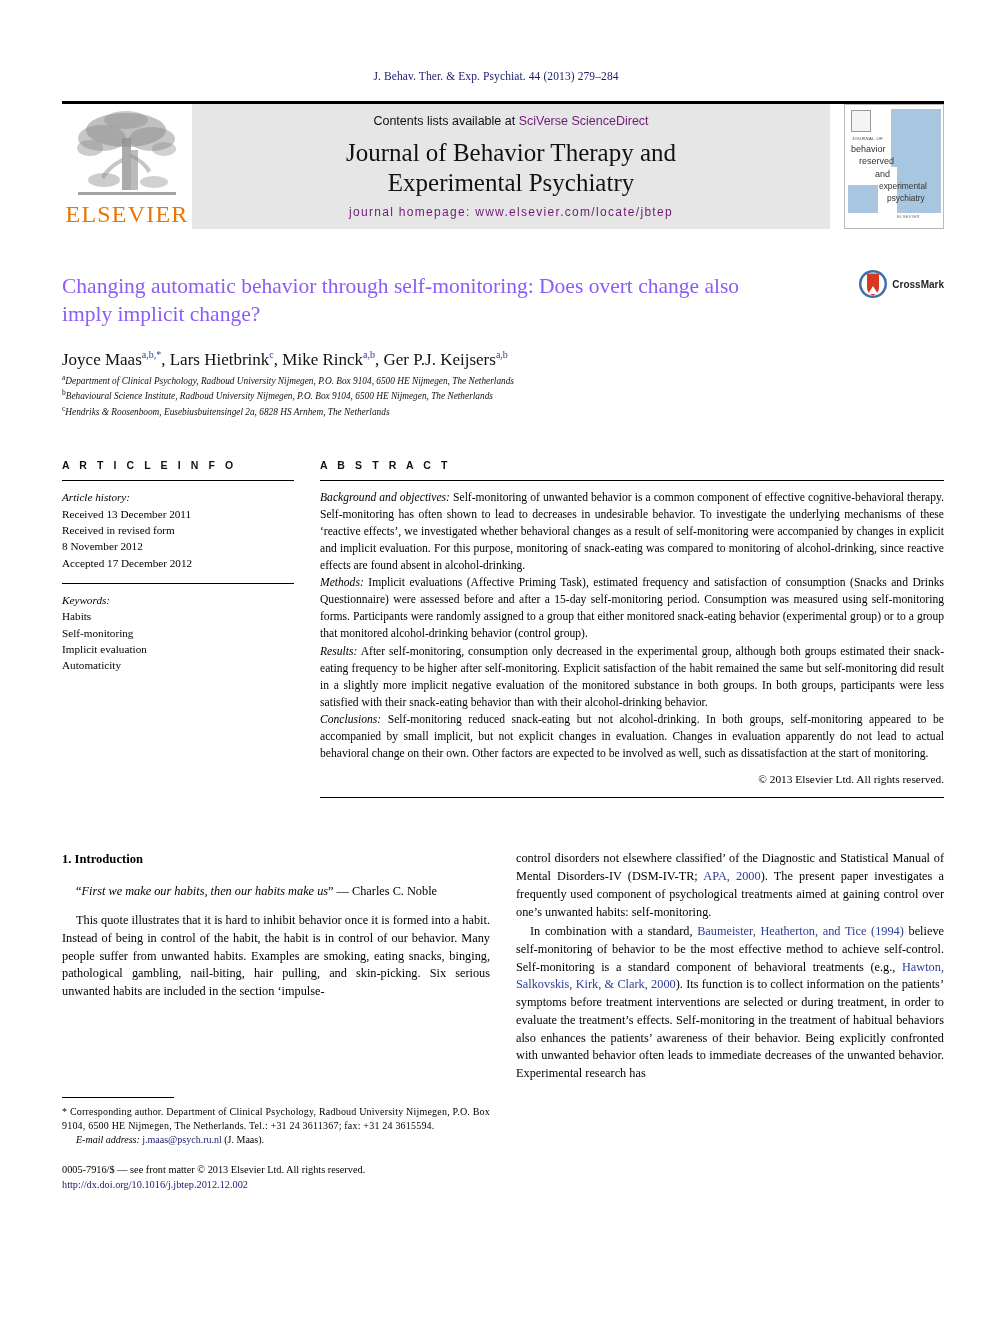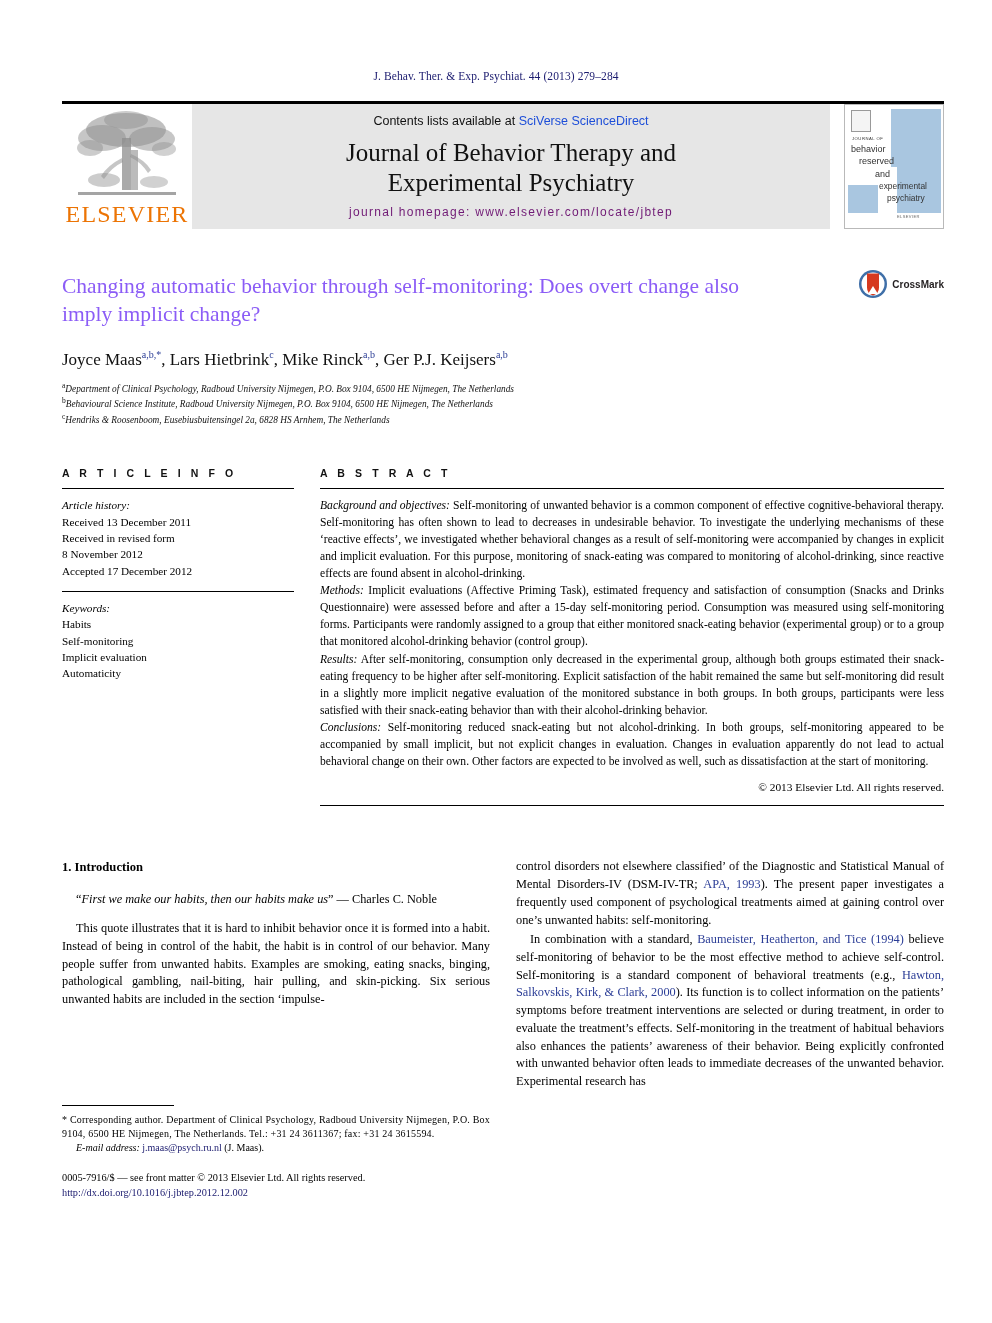--- a/index.html
+++ b/index.html
@@ -56,21 +56,21 @@
   .mast-center {
     flex: 1 1 auto;
     background: #e6e6e6;
     text-align: center;
     padding: 10px 6px 6px;
     display: flex;
     flex-direction: column;
     justify-content: space-between;
   }
   .contents-line { font-family: "Liberation Sans", sans-serif; font-size: 12.5px; color: #111; }
-  .contents-line .sd { color: #1d4ed8; }
+  .contents-line .sd { color: #701a75; }
   .journal-title {
     font-family: "Liberation Serif", serif;
     font-size: 25px;
     line-height: 1.18;
     color: #111;
     margin: 4px 0 2px;
   }
   .homepage-line {
     font-family: "Liberation Sans", sans-serif;
     font-size: 12px;
@@ -107,21 +107,21 @@
     margin: 0;
     max-width: 700px;
     color: #8b5cf6;
   }
   .authors {
     font-size: 17px;
     margin-top: 20px;
     color: #111;
   }
   .authors sup { font-size: 10px; color: #2b3d96; vertical-align: super; }
-  .affils { margin-top: 11px; font-size: 9.3px; font-style: italic; line-height: 1.45; color: #111; }
+  .affils { margin-top: 3px; font-size: 9.3px; font-style: italic; line-height: 1.45; color: #111; }
   .affils sup { font-style: normal; font-size: 7.5px; vertical-align: super; }
   .crossmark {
     position: absolute;
     right: 0; top: -4px;
     display: flex; align-items: center; gap: 4px;
   }
   .cm-word { font-family: "Liberation Sans", sans-serif; font-size: 10px; font-weight: bold; color: #231f20; }
 
   
   .info-abstract {
@@ -308,18 +308,18 @@
           <span class="link">j.maas@psych.ru.nl</span><span> (J. Maas).</span>
         </div>
         <div class="issn">
           <div>0005-7916/$ — see front matter © 2013 Elsevier Ltd. All rights reserved.</div>
           <div class="doi">http://dx.doi.org/10.1016/j.jbtep.2012.12.002</div>
         </div>
       </div>
     </div>
 
     <div class="bcol right-col-tail">
-      <p class="para" style="text-indent:0;"><span>control disorders not elsewhere classified’ of the Diagnostic and Statistical Manual of Mental Disorders-IV (DSM-IV-TR; </span><span class="ref">APA, 1993</span><span>). The present paper investigates a frequently used component of psychological treatments aimed at gaining control over one’s unwanted habits: self-monitoring.</span></p>
+      <p class="para" style="text-indent:0;"><span>control disorders not elsewhere classified’ of the Diagnostic and Statistical Manual of Mental Disorders-IV (DSM-IV-TR; </span><span class="ref">APA, 2000</span><span>). The present paper investigates a frequently used component of psychological treatments aimed at gaining control over one’s unwanted habits: self-monitoring.</span></p>
       <p class="para"><span>In combination with a standard, </span><span class="ref">Baumeister, Heatherton, and Tice (1994)</span><span> believe self-monitoring of behavior to be the most effective method to achieve self-control. Self-monitoring is a standard component of behavioral treatments (e.g., </span><span class="ref">Hawton, Salkovskis, Kirk, &amp; Clark, 2000</span><span>). Its function is to collect information on the patients’ symptoms before treatment interventions are selected or during treatment, in order to evaluate the treatment’s effects. Self-monitoring in the treatment of habitual behaviors also enhances the patients’ awareness of their behavior. Being explicitly confronted with unwanted behavior often leads to immediate decreases of the unwanted behavior. Experimental research has</span></p>
     </div>
   </div>
 
 </div>
 
 </body></html>

